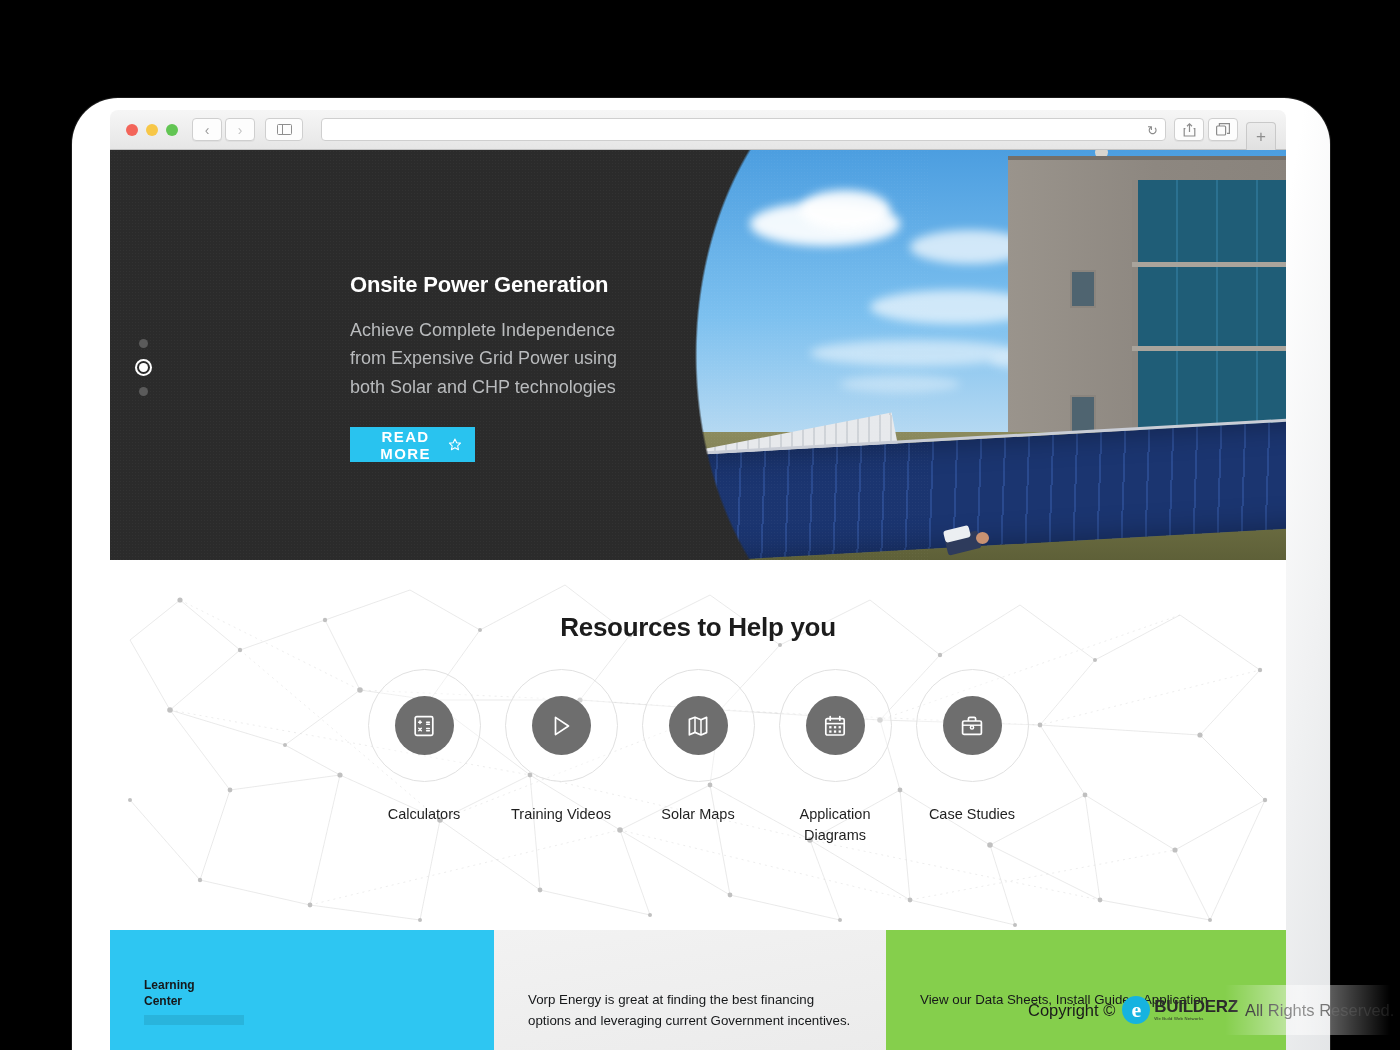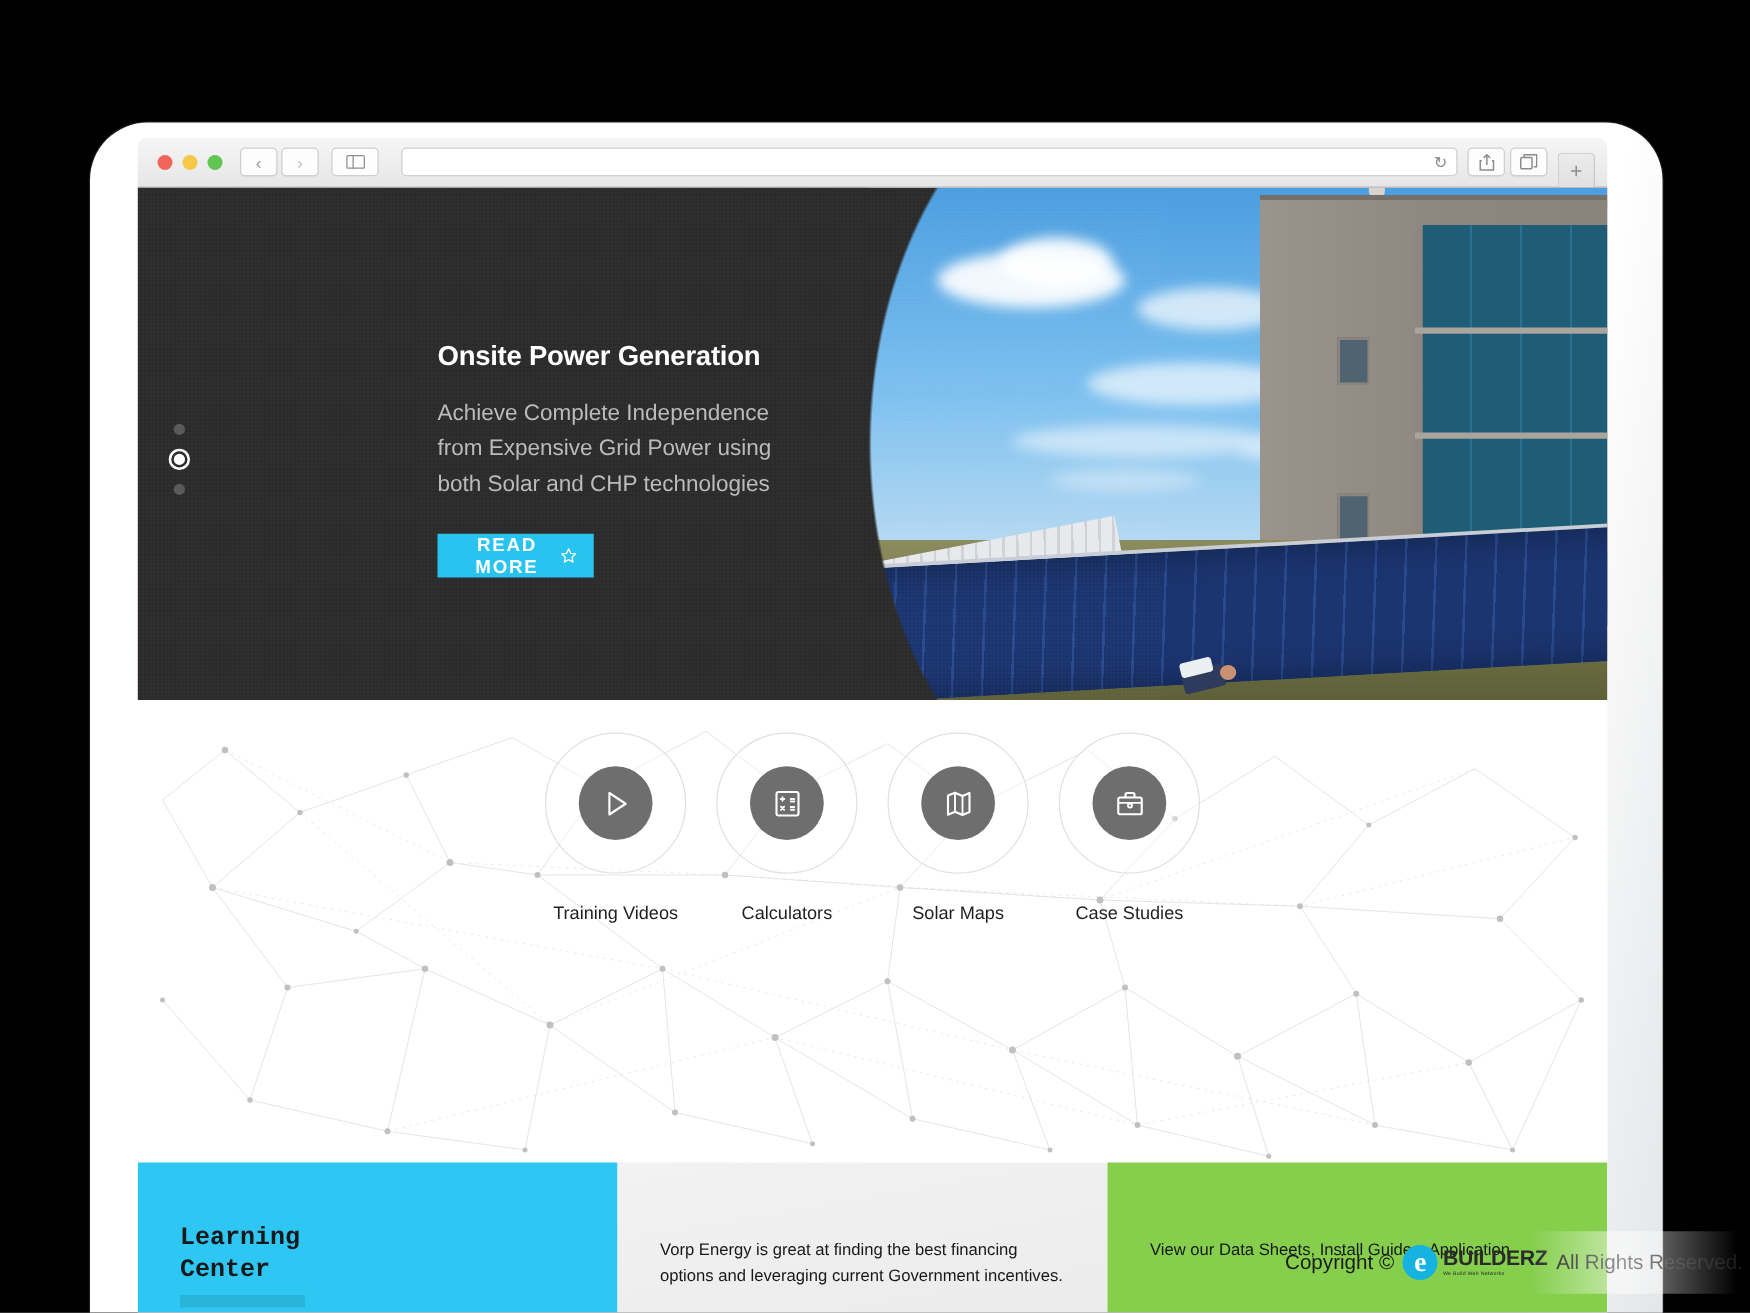--- a/index.html
+++ b/index.html
@@ -267,21 +267,21 @@
   .res-label {
     margin-top: 22px; font-size: 14.5px; color: #1f1f1f; line-height: 1.45;
   }
 
   
   .cards { position: relative; display: flex; height: 190px; }
   .card { position: relative; padding: 48px 34px 0 34px; overflow: hidden; }
   .card.blue  { width: 384px; background: #2ec6f2; }
   .card.grey  { width: 392px; background: linear-gradient(170deg,#f2f2f2,#e9e9e9); }
   .card.green { width: 400px; background: #85cf4c; }
-  .card-title { font-size: 20px; font-weight: bold; color: #16181a; line-height: 1.3; font-family: Liberation Mono, monospace; }
+  .card-title { font-size: 12px; font-weight: bold; color: #16181a; line-height: 1.3; }
   .card.grey .card-title { color: #1b1d1f; }
   .underline { width: 100px; height: 10px; background: rgba(0,0,0,0.10); margin-top: 6px; }
   .card.blue .underline { background: rgba(0,0,0,0.09); }
   .card-body { margin-top: 12px; font-size: 13.3px; color: #16181a; line-height: 1.55; }
 
   
   .watermark {
     position: absolute; z-index: 50;
     left: 1028px; top: 996px;
     display: flex; align-items: center; gap: 7px;
@@ -500,33 +500,23 @@
               <circle cx="990" cy="340" r="2.4"></circle>
             <circle cx="310" cy="360" r="2"></circle>
               <circle cx="540" cy="355" r="2"></circle>
             <circle cx="730" cy="360" r="2"></circle>
               <circle cx="905" cy="365" r="2"></circle>
             <circle cx="1100" cy="360" r="2"></circle>
               <circle cx="20" cy="240" r="2"></circle>
           </g>
         </svg>
 
+        <div class="res-title">Resources to Help you</div>
 
         <div class="res-items">
-
-          <div class="res-item">
-            <div class="ring">
-              <div class="puck">
-                <svg width="24" height="24" viewBox="0 0 24 24">
-                  <path d="M6.5 3.4 L19.5 12 L6.5 20.6 Z" fill="none" stroke="#fff" stroke-width="1.7" stroke-linejoin="round"></path>
-                </svg>
-              </div>
-            </div>
-            <div class="res-label" style="white-space: pre-line;">Training Videos</div>
-          </div>
 
           <div class="res-item">
             <div class="ring">
               <div class="puck">
                 <svg width="24" height="24" viewBox="0 0 24 24">
                   <rect x="3.2" y="2.6" width="17.6" height="18.8" rx="1.6" fill="none" stroke="#fff" stroke-width="1.7"></rect>
                   <g stroke="#fff" stroke-width="1.5" stroke-linecap="round">
                     <path d="M6.6 8.2 H9.4 M8 6.8 V9.6"></path>
                     <path d="M14.6 8.2 H17.4 M14.6 10.2 H17.4"></path>
                     <path d="M6.8 14.3 L9.3 16.8 M9.3 14.3 L6.8 16.8"></path>
@@ -535,28 +525,60 @@
                 </svg>
               </div>
             </div>
             <div class="res-label" style="white-space: pre-line;">Calculators</div>
           </div>
 
           <div class="res-item">
             <div class="ring">
               <div class="puck">
                 <svg width="24" height="24" viewBox="0 0 24 24">
+                  <path d="M6.5 3.4 L19.5 12 L6.5 20.6 Z" fill="none" stroke="#fff" stroke-width="1.7" stroke-linejoin="round"></path>
+                </svg>
+              </div>
+            </div>
+            <div class="res-label" style="white-space: pre-line;">Training Videos</div>
+          </div>
+
+          <div class="res-item">
+            <div class="ring">
+              <div class="puck">
+                <svg width="24" height="24" viewBox="0 0 24 24">
                   <path d="M3.4 5.4 L9 3.2 L15 5.8 L20.6 3.4 L20.6 18.6 L15 21 L9 18.4 L3.4 20.8 Z" fill="none" stroke="#fff" stroke-width="1.7" stroke-linejoin="round"></path>
                   <path d="M9 3.2 V18.4 M15 5.8 V21" stroke="#fff" stroke-width="1.5"></path>
                 </svg>
               </div>
             </div>
             <div class="res-label" style="white-space: pre-line;">Solar Maps</div>
           </div>
 
+          <div class="res-item">
+            <div class="ring">
+              <div class="puck">
+                <svg width="24" height="24" viewBox="0 0 24 24">
+                  <rect x="2.8" y="4.6" width="18.4" height="16.4" rx="1.6" fill="none" stroke="#fff" stroke-width="1.7"></rect>
+                  <path d="M2.8 9.6 H21.2" stroke="#fff" stroke-width="1.6"></path>
+                  <path d="M7.2 2.6 V6.2 M16.8 2.6 V6.2" stroke="#fff" stroke-width="1.7" stroke-linecap="round"></path>
+                  <g fill="#fff">
+                    <rect x="6.2" y="12.1" width="2.3" height="2.3"></rect>
+                    <rect x="10.9" y="12.1" width="2.3" height="2.3"></rect>
+                    <rect x="15.6" y="12.1" width="2.3" height="2.3"></rect>
+                    <rect x="6.2" y="16.4" width="2.3" height="2.3"></rect>
+                    <rect x="10.9" y="16.4" width="2.3" height="2.3"></rect>
+                    <rect x="15.6" y="16.4" width="2.3" height="2.3"></rect>
+                  </g>
+                </svg>
+              </div>
+            </div>
+            <div class="res-label" style="white-space: pre-line;">Application
+Diagrams</div>
+          </div>
 
           <div class="res-item">
             <div class="ring">
               <div class="puck">
                 <svg width="24" height="24" viewBox="0 0 24 24">
                   <rect x="2.6" y="7" width="18.8" height="13.4" rx="1.5" fill="none" stroke="#fff" stroke-width="1.7"></rect>
                   <path d="M8.4 7 V4.8 A1.4 1.4 0 0 1 9.8 3.4 H14.2 A1.4 1.4 0 0 1 15.6 4.8 V7" fill="none" stroke="#fff" stroke-width="1.7"></path>
                   <circle cx="12" cy="13.4" r="1.6" fill="none" stroke="#fff" stroke-width="1.5"></circle>
                   <path d="M2.6 11.2 H21.4" stroke="#fff" stroke-width="1.4"></path>
                 </svg>

